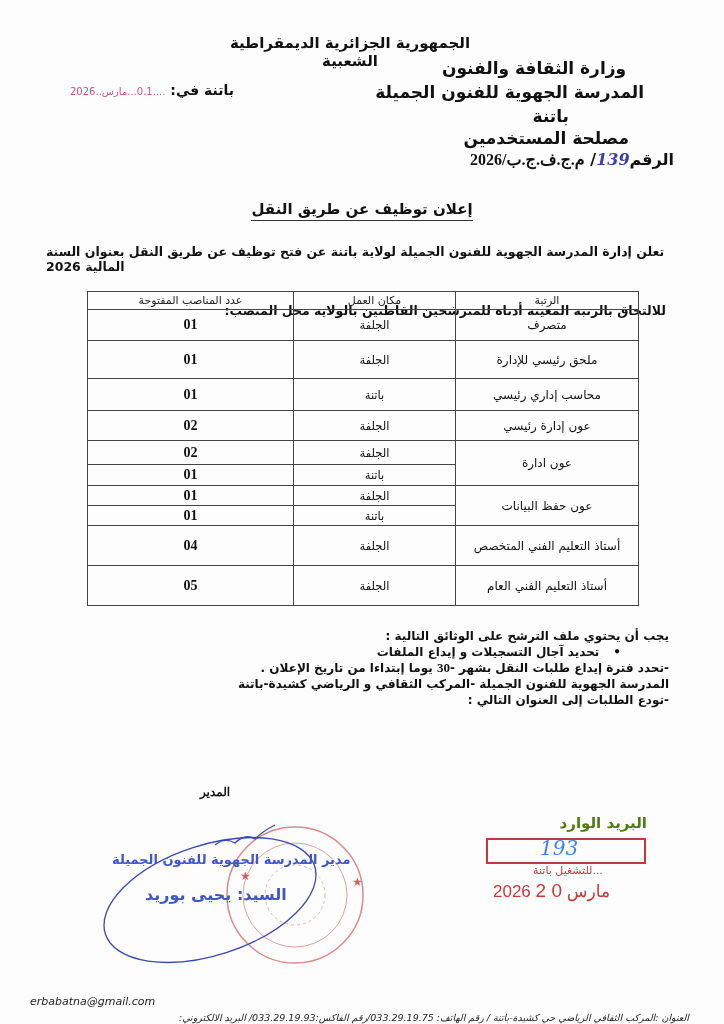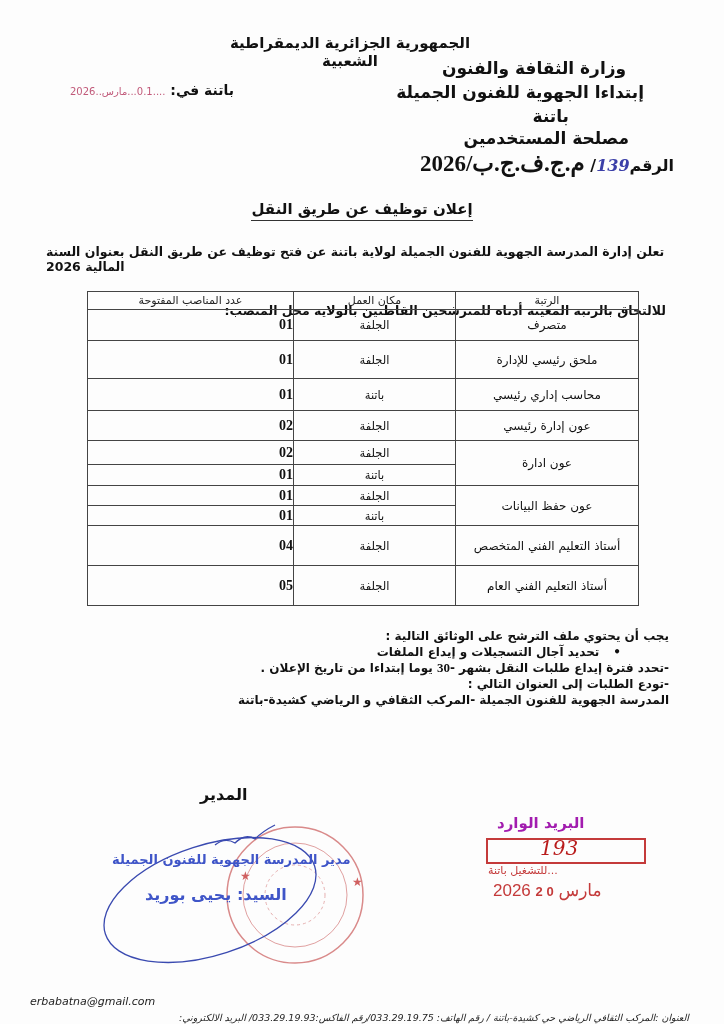--- a/index.html
+++ b/index.html
@@ -10,68 +10,68 @@
   .abs { position:absolute; }
   .rtl { direction:rtl; }
 
   #republic { left:200px; top:34px; width:300px; text-align:center; font-size:15px; font-weight:bold; }
   #ministry { right:80px; top:58px; font-size:17px; font-weight:bold; text-align:center; width:220px; }
   #school { right:80px; top:82px; font-size:17px; font-weight:bold; text-align:right; }
   #city { right:155px; top:106px; font-size:17px; font-weight:bold; }
   #service { right:95px; top:128px; font-size:17px; font-weight:bold; }
   #ref { right:50px; top:150px; font-size:16px; font-weight:bold; }
   #ref .hand { color:#3b3fa8; font-style:italic; font-family:"DejaVu Serif", serif; }
-  #ref .year { font-family:"Liberation Serif", serif; font-size:23px; }
+  #ref .year { font-family:"Liberation Serif", serif; font-size:16px; }
   #place-date { left:70px; top:82px; font-size:14px; font-weight:bold; }
   #place-date .dots { color:#c15a7a; font-size:10px; font-weight:normal; letter-spacing:0.5px; }
 
   #ann-title { left:0; width:724px; top:200px; text-align:center; font-size:15px; font-weight:bold; }
   #ann-title span { border-bottom:1px solid #333; padding-bottom:2px; }
 
   #intro1 { right:58px; top:244px; width:620px; font-size:12.5px; font-weight:bold; text-align:left;margin-left:21px; }
   #intro2 { right:58px; top:267px; width:620px; font-size:12.5px; font-weight:bold; text-align:right;margin-top:36px; }
 
   table#posts {
     position:absolute; left:87px; top:291px; width:552px; border-collapse:collapse; direction:rtl;
     font-size:12px;
   }
   #posts td, #posts th { border:1px solid #444; text-align:center; padding:0; font-weight:normal;margin-top:24px; }
   #posts th { height:17px; font-size:11px; color:#222; }
   #posts td.rank { width:182px; font-size:12px; }
   #posts td.place { width:161px; font-size:11.5px; }
-  #posts td.count { font-family:"Liberation Serif", serif; font-weight:bold; font-size:14px;text-align:right; }
+  #posts td.count { font-family:"Liberation Serif", serif; font-weight:bold; font-size:14px; }
 
   #reqs { right:55px; top:628px; width:460px; font-size:12px; font-weight:bold; text-align:right; line-height:16px; }
   #reqs .line { white-space:nowrap; }
   #reqs .bullet { padding-right:48px; }
   #reqs .bullet::before { content:"•"; margin-left:14px; }
   #reqs .num { font-family:"Liberation Serif", serif; font-size:13px; }
 
-  #director { left:200px; top:785px; font-size:16px; font-weight:bold; }
+  #director { left:200px; top:785px; font-size:12px; font-weight:bold;font-family:Liberation Serif, serif; }
 
   #stamp-svg { left:90px; top:800px; width:310px; height:170px; }
-  #mail-title { left:497px; top:814px; width:150px; text-align:left; color:#a21caf; font-size:15px; font-weight:bold; }
+  #mail-title { left:497px; top:814px; width:150px; text-align:right; color:#4d7c0f; font-size:15px; font-weight:bold; }
   #mail-box { left:486px; top:838px; width:156px; height:22px; border:2px solid #c43a3a; }
-  #mail-num { left:540px; top:836px; color:#b91c1c; font-size:20px; font-style:italic; font-family:"DejaVu Serif", serif; }
-  #mail-sub { left:488px; top:864px; width:160px; color:#c43a3a; font-size:11px; text-align:left; }
+  #mail-num { left:540px; top:836px; color:#3b82f6; font-size:20px; font-style:italic; font-family:"DejaVu Serif", serif; }
+  #mail-sub { left:488px; top:864px; width:160px; color:#c43a3a; font-size:11px; text-align:center; }
   #mail-date { left:493px; top:880px; color:#c43a3a; font-size:17px; font-family:"Liberation Sans", sans-serif; }
-  #mail-date .day { font-weight:bold; font-size:13px; }
+  #mail-date .day { font-weight:normal; font-size:19px; }
 
   #stamp-name1 { left:112px; top:852px; color:#3f55c8; font-size:13px; font-weight:bold; }
   #stamp-name2 { left:145px; top:885px; color:#3f55c8; font-size:16px; font-weight:bold; }
 
   #footer { left:100px; top:996px; width:589px; font-size:9.5px; font-style:italic; color:#222; white-space:nowrap; text-align:right;margin-top:16px; }
   #footer-email { left:30px; top:995px; font-size:11px; font-style:italic; color:#222; }
 </style>
 </head>
 <body>
 
 <div id="republic" class="abs rtl">الجمهورية الجزائرية الديمقراطية الشعبية</div>
 <div id="ministry" class="abs rtl">وزارة الثقافة والفنون</div>
-<div id="school" class="abs rtl">إبتداءا الجهوية للفنون الجميلة</div>
+<div id="school" class="abs rtl">المدرسة الجهوية للفنون الجميلة</div>
 <div id="city" class="abs rtl">باتنة</div>
 <div id="service" class="abs rtl">مصلحة المستخدمين</div>
 <div id="ref" class="abs rtl">
   <span>الرقم</span><span class="hand">139</span>/ <span class="year">م.ج.ف.ج.ب/2026</span>
 </div>
 <div id="place-date" class="abs rtl">
   <span>باتنة في:</span>
   <span class="dots">....0.1...مارس..2026</span>
 </div>
 
@@ -138,22 +138,22 @@
     </tr>
   </tbody>
 </table>
 
 <div id="reqs" class="abs rtl">
   <div class="line">يجب أن يحتوي ملف الترشح على الوثائق التالية :</div>
   <div class="line bullet"><span>تحديد آجال التسجيلات و إيداع الملفات</span></div>
   <div class="line">
     <span>-تحدد فترة إيداع طلبات النقل بشهر -</span><span class="num">30</span> <span>يوما إبتداءا من تاريخ الإعلان .</span>
   </div>
+  <div class="line">المدرسة الجهوية للفنون الجميلة -المركب الثقافي و الرياضي كشيدة-باتنة</div>
   <div class="line">-تودع الطلبات إلى العنوان التالي :</div>
-  <div class="line">المدرسة الجهوية للفنون الجميلة -المركب الثقافي و الرياضي كشيدة-باتنة</div>
 </div>
 
 <div id="director" class="abs rtl">المدير</div>
 
 <svg id="stamp-svg" class="abs" viewBox="0 0 310 170">
   <circle cx="205" cy="95" r="68" fill="none" stroke="#d98a8a" stroke-width="1.5"></circle>
   <circle cx="205" cy="95" r="52" fill="none" stroke="#e0a0a0" stroke-width="1"></circle>
   <circle cx="205" cy="95" r="30" fill="none" stroke="#e6b0b0" stroke-width="1" stroke-dasharray="3 3"></circle>
   <text x="150" y="80" fill="#d06060" font-size="12">★</text>
   <text x="262" y="86" fill="#d06060" font-size="12">★</text>

